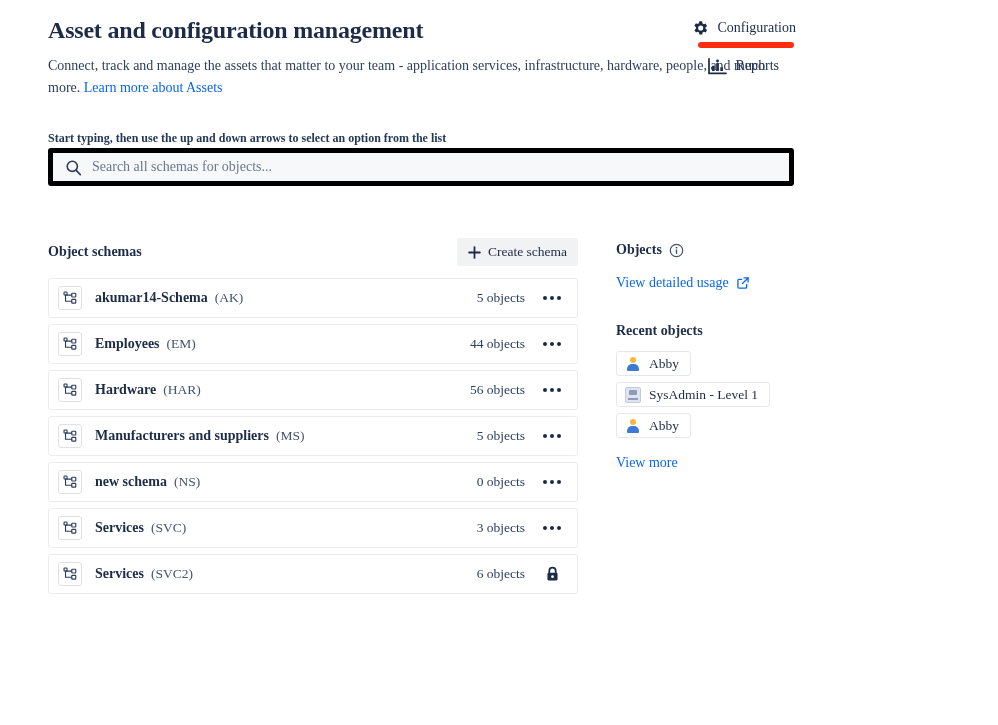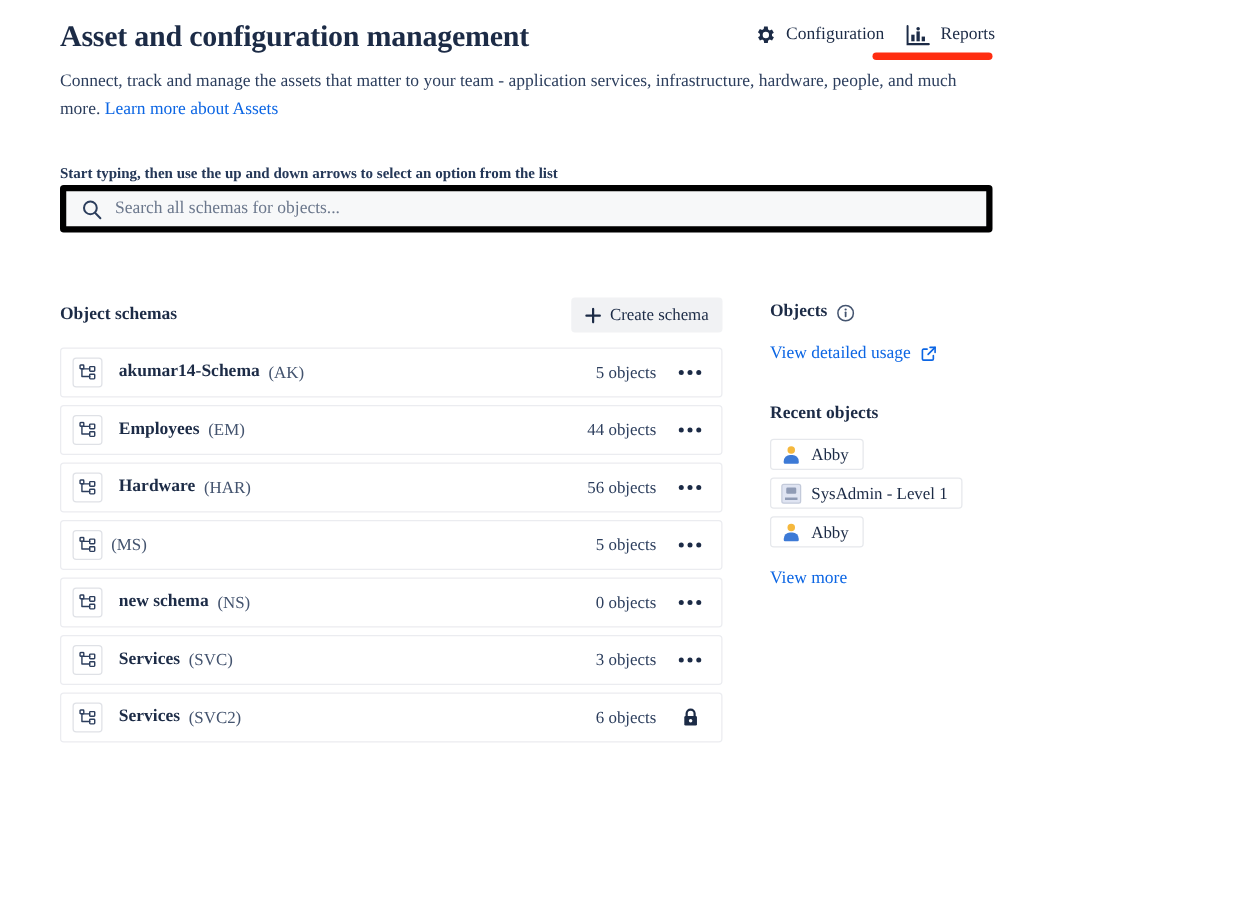--- a/index.html
+++ b/index.html
@@ -41,20 +41,21 @@
     color: #1c2b46;
     white-space: nowrap;
   }
   .header-actions {
     position: absolute;
     right: 0;
     top: 4px;
     display: flex;
     align-items: center;
     gap: 18px;
+    flex-direction: column;
   }
   .header-action {
     display: flex;
     align-items: center;
     gap: 8px;
     font-size: 14px;
     line-height: 20px;
     color: #1c2b46;
     cursor: pointer;
     white-space: nowrap;
@@ -460,20 +461,21 @@
     </div>
     <div class="schema-row">
       <span class="schema-icon-box">
   <svg width="14" height="14" viewBox="0 0 16 16" fill="none">
     <rect x="1.2" y="1.2" width="3.4" height="3.4" rx="0.6" stroke="#2c3e5d" stroke-width="1.3"></rect>
     <rect x="10" y="2.6" width="4.6" height="4.2" rx="0.7" stroke="#2c3e5d" stroke-width="1.3"></rect>
     <rect x="10" y="9.6" width="4.6" height="4.2" rx="0.7" stroke="#2c3e5d" stroke-width="1.3"></rect>
     <path d="M2.9 4.6v7.1h7.1M2.9 4.7h7.1" stroke="#2c3e5d" stroke-width="1.3" stroke-linecap="round" stroke-linejoin="round"></path>
   </svg>
 </span>
+      <span class="schema-name">Manufacturers and suppliers</span>
       <span class="schema-key">(MS)</span>
       <span class="schema-spacer"></span>
       <span class="schema-count">5 objects</span>
       <span class="schema-trailing">
             <span class="dots">
               <i></i>
               <i></i>
               <i></i>
             </span>
           </span>

